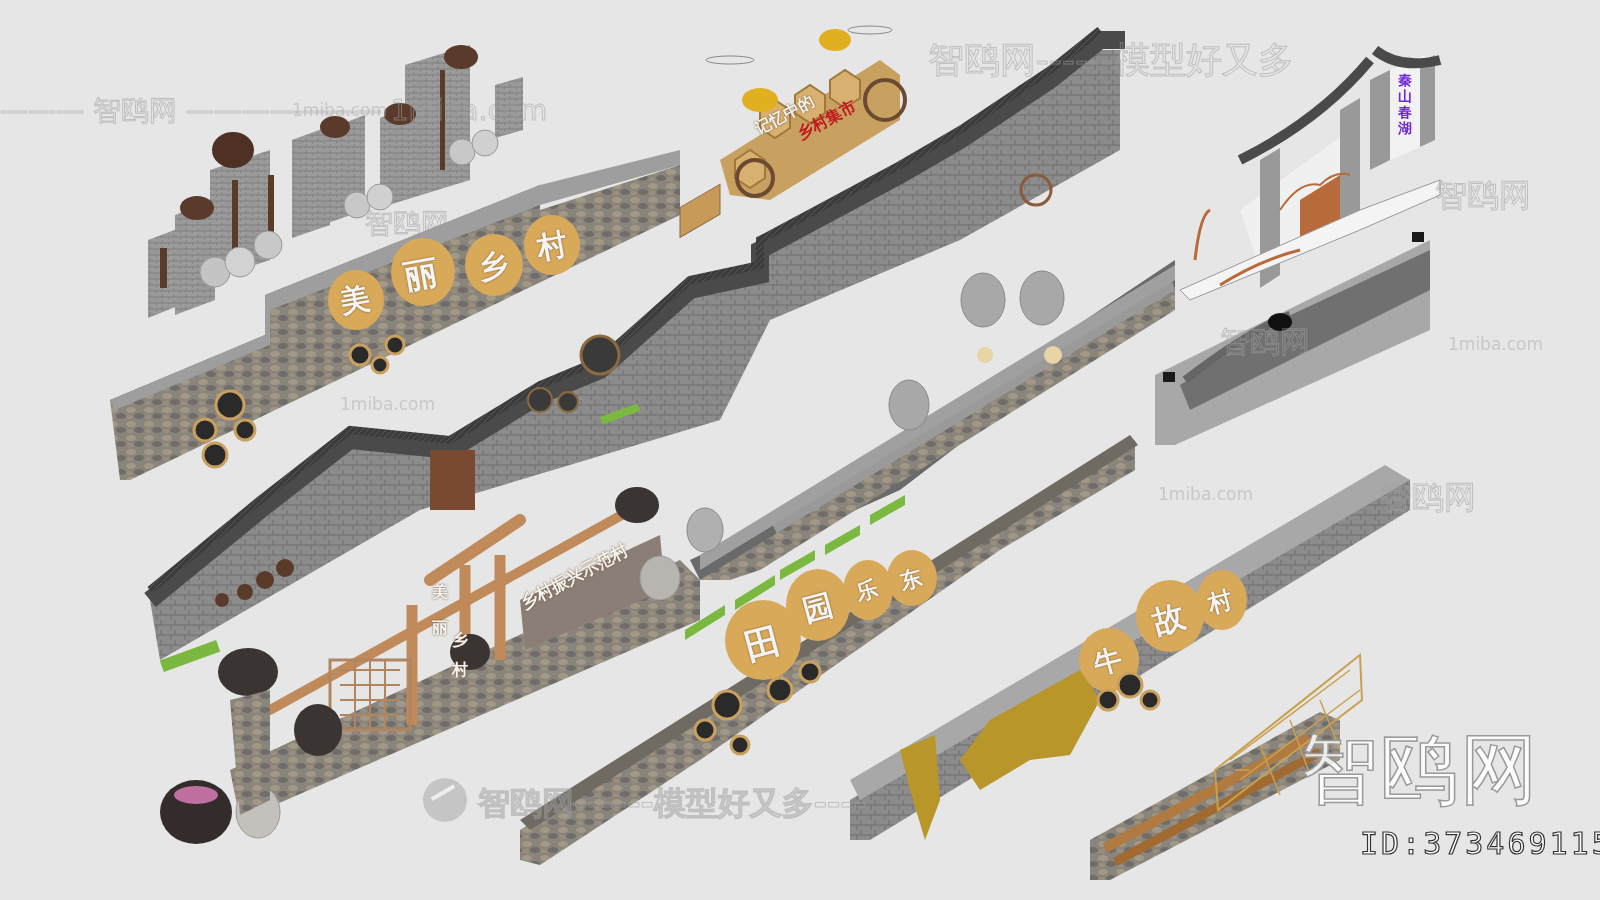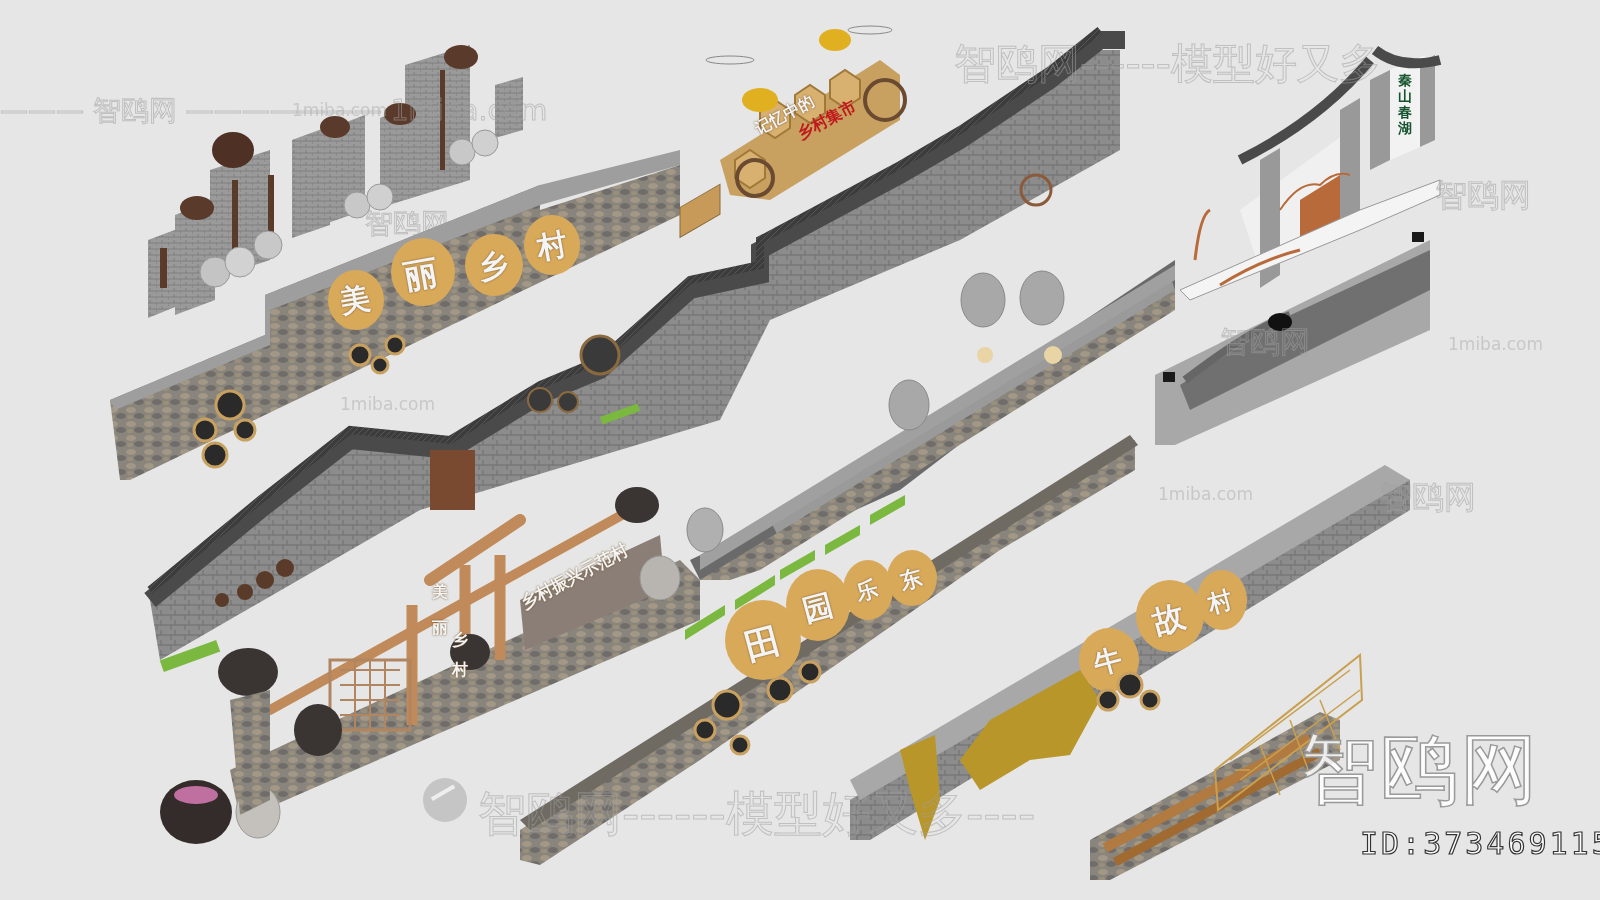--- a/index.html
+++ b/index.html
@@ -273,29 +273,29 @@
 
 <div class="sign" style="left:745px;top:620px;font-size:36px;transform:rotate(-15deg);">田</div>
 <div class="sign" style="left:803px;top:588px;font-size:30px;transform:rotate(-15deg);">园</div>
 <div class="sign" style="left:856px;top:576px;font-size:22px;transform:rotate(-15deg);">乐</div>
 <div class="sign" style="left:900px;top:565px;font-size:22px;transform:rotate(-15deg);">东</div>
 
 <div class="sign" style="left:1094px;top:643px;font-size:28px;transform:rotate(-15deg);">牛</div>
 <div class="sign" style="left:1153px;top:598px;font-size:32px;transform:rotate(-15deg);">故</div>
 <div class="sign" style="left:1208px;top:586px;font-size:24px;transform:rotate(-15deg);">村</div>
 
-<div class="sign" style="left:1398px;top:72px;font-size:14px;width:16px;line-height:16px;color:#14532d;text-shadow:none;">秦山春湖</div>
-
-<div class="wm" style="left:954px;top:36px;font-size:42px;">智鸥网------模型好又多</div>
+<div class="sign" style="left:1398px;top:72px;font-size:14px;width:16px;line-height:16px;color:#6d28d9;text-shadow:none;">秦山春湖</div>
+
+<div class="wm" style="left:928px;top:36px;font-size:36px;">智鸥网------模型好又多</div>
 <div class="wm" style="left:0px;top:92px;font-size:28px;">——— 智鸥网 ——————— 1miba.com</div>
 <div class="wm wm-soft" style="left:292px;top:100px;font-size:17px;">1miba.com</div>
 <div class="wm" style="left:365px;top:205px;font-size:28px;">智鸥网</div>
 <div class="wm wm-soft" style="left:340px;top:394px;font-size:17px;">1miba.com</div>
 <div class="wm" style="left:1435px;top:174px;font-size:32px;">智鸥网</div>
 <div class="wm" style="left:1220px;top:322px;font-size:30px;">智鸥网</div>
 <div class="wm wm-soft" style="left:1448px;top:334px;font-size:17px;">1miba.com</div>
 <div class="wm wm-soft" style="left:1158px;top:484px;font-size:17px;">1miba.com</div>
 <div class="wm" style="left:1380px;top:476px;font-size:32px;">智鸥网</div>
 <div class="wm-logo"></div>
-<div class="wm" style="left:478px;top:782px;font-size:48px;">智鸥网------模型好又多----</div>
+<div class="wm" style="left:478px;top:782px;font-size:32px;font-weight:bold;">智鸥网------模型好又多----</div>
 <div class="wm-big">智鸥网</div>
 <div class="wm-id">ID:373469115</div>
 </div>
 
 </body></html>

